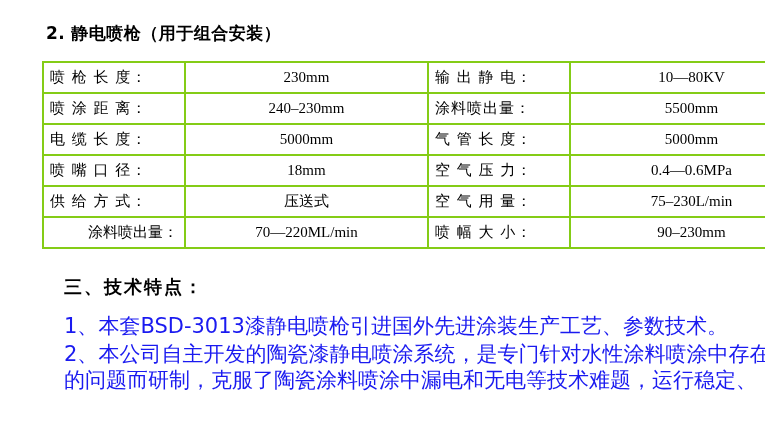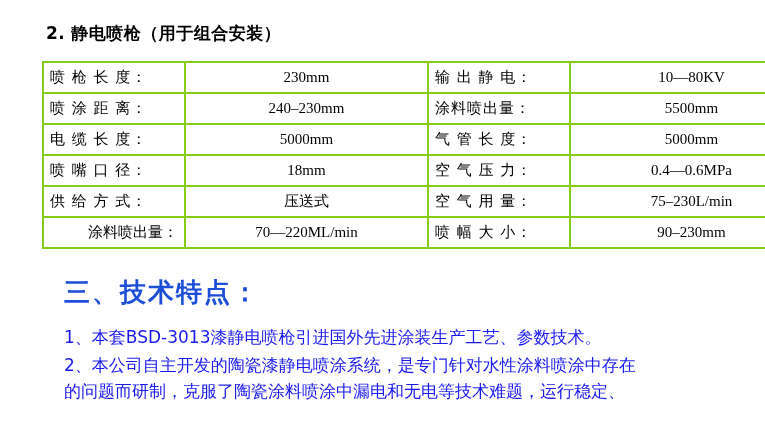--- a/index.html
+++ b/index.html
@@ -69,33 +69,33 @@
     text-align: center;
   }
   td.label.wide {
     width: 140px;
     letter-spacing: 0px;
     text-align: right;
   }
   
   .blue-heading {
     font-family: "DejaVu Sans", sans-serif;
-    font-size: 26px;
+    font-size: 18px;
     font-weight: bold;
-    color: #1d4ed8;
+    color: #000000;
     margin: 26px 0 0 36px;
     letter-spacing: 2px;
     white-space: nowrap;
   }
   
   .blue-list {
     margin: 14px 0 0 36px;
     color: #1a1af0;
     font-family: "DejaVu Sans", sans-serif;
-    font-size: 17px;
+    font-size: 21px;
     line-height: 26px;
   }
   .blue-list .item {
     display: block;
     margin-bottom: 2px;
     white-space: nowrap;
   }
   .blue-list .item .marker {
     display: inline-block;
   }

